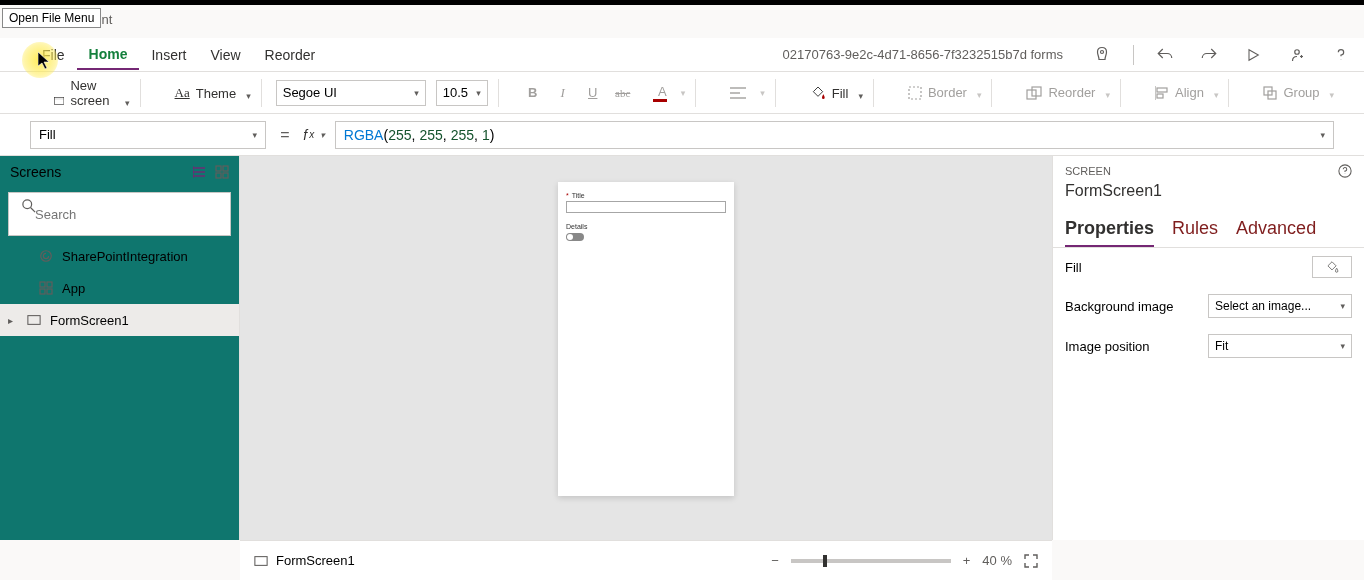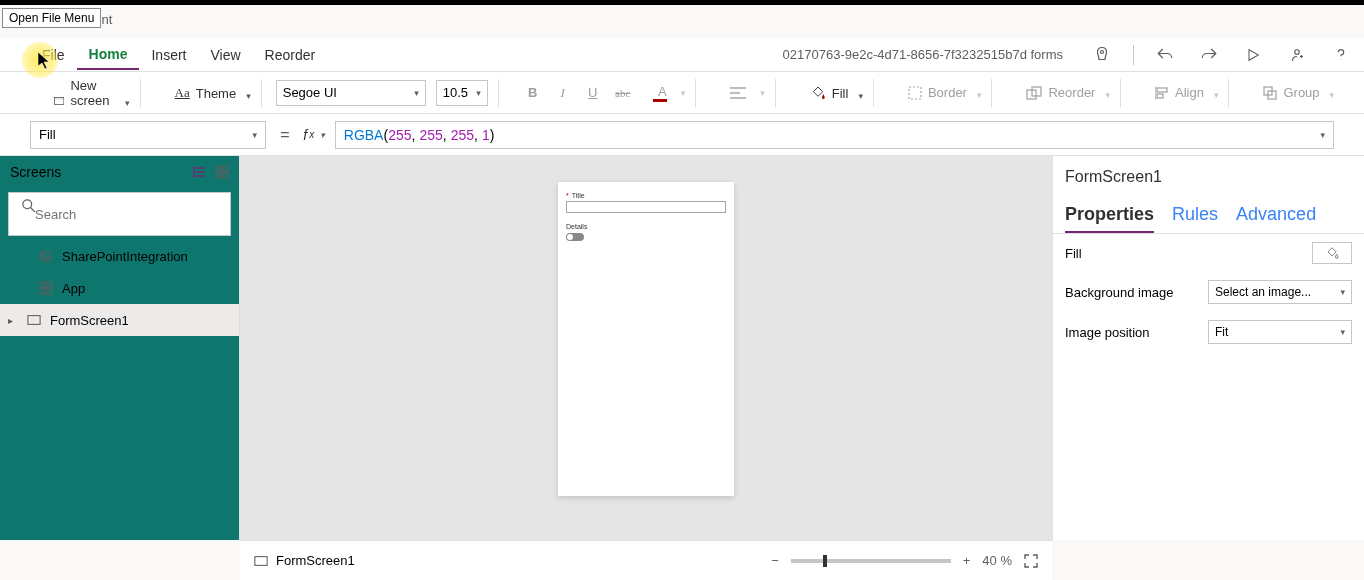--- a/index.html
+++ b/index.html
@@ -29,21 +29,21 @@
 .chev { font-size:9px; color:#605e5c; margin-left:4px; }
 .chev.dis { color:#c8c6c4; }
 
 .formula-row { position:absolute; top:114px; left:0; right:0; height:42px; background:#fff; border-bottom:1px solid #e1dfdd; display:flex; align-items:center; padding: 6px 30px; gap:10px; }
 .prop-select { width:236px; height:28px; border:1px solid #c8c6c4; padding:0 8px; font-size:13px; display:flex; align-items:center; justify-content:space-between; background:#fff; }
 .eq { font-size:16px; color:#605e5c; padding:0 4px; font-style: italic;}
 .fx { font-style:italic; font-size:14px; color:#323130; display:flex; align-items:center; gap:2px; }
 .formula-input { flex:1; height:28px; border:1px solid #c8c6c4; padding:0 8px; font-family: Consolas, monospace; font-size:14px; display:flex; align-items:center; background:#fff; }
 .formula-input .fn { color:#0078d4; }
 .formula-input .paren { color:#000; }
-.formula-input .num { color:#a21caf; }
+.formula-input .num { color:#14532d; }
 .formula-input .comma { color:#000; margin-right: 4px;}
 
 .tree-panel { position:absolute; top:156px; left:0; width:240px; bottom:40px; background:#0f766e; border-right:1px solid #e1dfdd; }
 .tree-header { height:32px; display:flex; align-items:center; justify-content:space-between; padding:0 10px; font-size:14px; }
 .tree-header .modes { display:flex; gap:8px; color:#742774; }
 .tree-search { margin:4px 8px; }
 .tree-search input { width:100%; height:44px; border:1px solid #c8c6c4; padding:0 26px; font-size:13px; background:#fff; }
 .tree-search { position:relative; }
 .tree-search .sicon { position:absolute; left:14px; top:7px; color:#605e5c; }
 .tree-item { height:32px; display:flex; align-items:center; gap:8px; padding:0 10px 0 20px; font-size:13px; cursor:pointer; }
@@ -57,21 +57,21 @@
 .artboard .req { color:#a80000; }
 .artboard .tinput { width:100%; height:12px; border:1px solid #a6a6a6; margin-top:2px; }
 .artboard .toggle { width:18px; height:8px; background:#888; border-radius:4px; margin-top:3px; position:relative; }
 .artboard .toggle::after { content:""; position:absolute; left:1px; top:1px; width:6px; height:6px; background:#fff; border-radius:50%; }
 
 .props-panel { position:absolute; top:156px; right:0; width:312px; bottom:40px; background:#fff; border-left:1px solid #e1dfdd; }
 .props-head { padding:8px 12px 4px; }
 .props-head .cat { font-size:11px; color:#605e5c; display:flex; justify-content:space-between; align-items:center;}
 .props-head .name { font-size:16px; color:#323130; margin-top:4px; }
 .props-tabs { display:flex; gap:18px; padding:0 12px; border-bottom:1px solid #e1dfdd; margin-top:8px; font-size:18px; }
-.props-tabs .ptab { padding:6px 0; cursor:pointer; color:#3b82f6; }
+.props-tabs .ptab { padding:6px 0; cursor:pointer; color:#7f1d1d; }
 .props-tabs .ptab.active { color:#323130; border-bottom:2px solid #742774; font-weight:600; }
 .prop-row { display:flex; align-items:center; justify-content:space-between; padding:8px 12px; font-size:13px; }
 .prop-row .swatch { width:40px; height:22px; border:1px solid #c8c6c4; background:#fff; display:flex; align-items:center; justify-content:center; }
 .prop-row .sel { width:144px; height:24px; border:1px solid #c8c6c4; font-size:12px; padding:0 6px; display:flex; align-items:center; justify-content:space-between; background:#fff; }
 
 .statusbar { position:absolute; left:240px; right:312px; bottom:0; height:40px; background:#fff; border-top:1px solid #e1dfdd; display:flex; align-items:center; padding:0 14px; justify-content:space-between; font-size:13px; }
 .statusbar .left { display:flex; align-items:center; gap:8px; }
 .statusbar .right { display:flex; align-items:center; gap:12px; color:#605e5c; }
 .zoom-slider { width:160px; height:4px; background:#c8c6c4; position:relative; }
 .zoom-slider .thumb { position:absolute; top:-4px; left:32px; width:4px; height:12px; background:#323130; }
@@ -340,20 +340,29 @@
     <div class="tinput"></div>
     <div class="lbl" style="margin-top:10px;">
         <span>Details</span>
       </div>
     <div class="toggle"></div>
   </div>
 </div>
 
 <div class="props-panel">
   <div class="props-head">
+    <div class="cat">
+      <span>SCREEN</span>
+      <span>
+          <svg width="14" height="14" viewBox="0 0 16 16" fill="none" stroke="#605e5c" stroke-width="1.2">
+            <circle cx="8" cy="8" r="7"></circle>
+            <path d="M6 6 A2 2 0 1 1 8 8 V9 M8 11 v0.5"></path>
+          </svg>
+        </span>
+    </div>
     <div class="name">FormScreen1</div>
   </div>
   <div class="props-tabs">
     <div class="ptab active">Properties</div>
     <div class="ptab">Rules</div>
     <div class="ptab">Advanced</div>
   </div>
   <div class="prop-row">
     <span>Fill</span>
     <div class="swatch">

